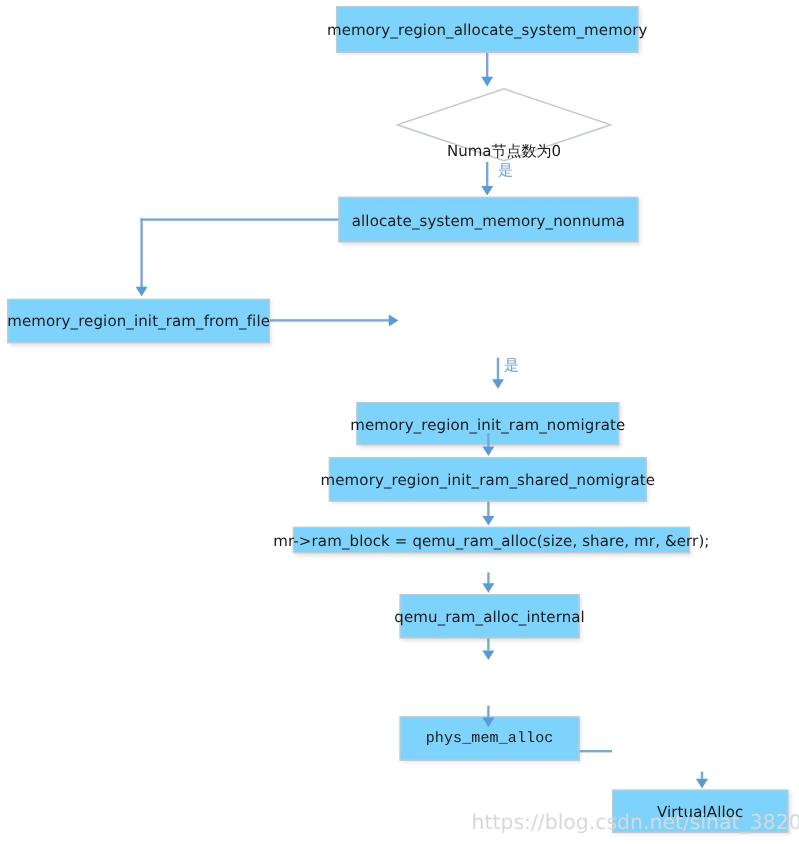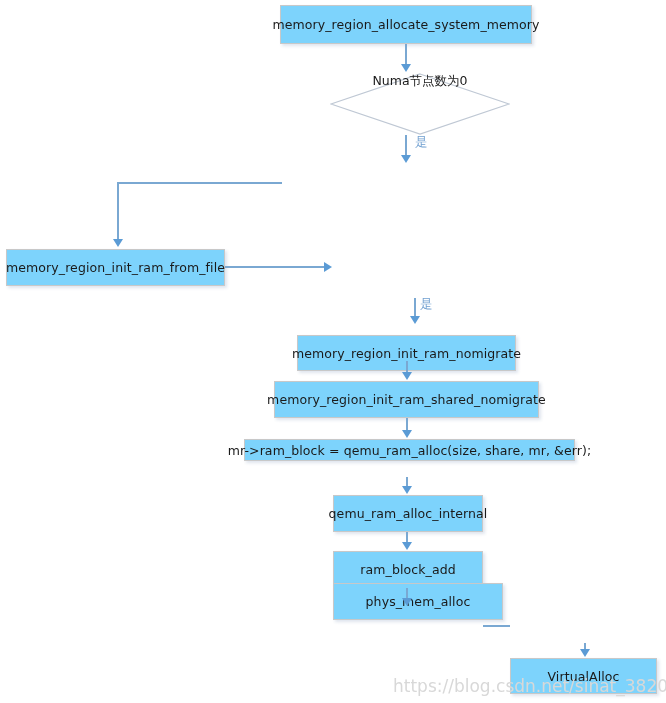--- a/index.html
+++ b/index.html
@@ -30,21 +30,21 @@
     font-size: 12.5px;
     line-height: 1.2;
     white-space: nowrap;
     letter-spacing: 0.1px;
   }
   
   .decision {
     position: absolute;
     box-sizing: border-box;
     display: flex;
-    align-items: flex-start;
+    align-items: flex-end;
     justify-content: center;
   }
   .decision .dia-shape {
     position: absolute;
     inset: 0;
   }
   .decision .dia-label {
     position: relative;
     z-index: 2;
     font-size: 12.5px;
@@ -95,35 +95,35 @@
 
   <div class="node" style="left:280px; top:5px; width:252px; height:39px;">memory_region_allocate_system_memory</div>
 
   <div class="decision" style="left:330px; top:73px; width:180px; height:62px;">
     <svg class="dia-shape" viewBox="0 0 180 62" preserveAspectRatio="none">
       <polygon points="90,1 179,31 90,61 1,31" fill="#ffffff" stroke="#bfc8d4" stroke-width="1.2"></polygon>
     </svg>
     <span class="dia-label">Numa节点数为0</span>
   </div>
 
+  <div class="node" style="left:282px; top:164px; width:250px; height:38px;">allocate_system_memory_nonnuma</div>
 
   <div class="node" style="left:6px; top:249px; width:219px; height:37px;">memory_region_init_ram_from_file</div>
 
 
   <div class="node" style="left:297px; top:335px; width:219px; height:36px;">memory_region_init_ram_nomigrate</div>
 
   <div class="node" style="left:274px; top:381px; width:265px; height:37px;">memory_region_init_ram_shared_nomigrate</div>
 
   <div class="node" style="left:244px; top:439px; width:331px; height:22px;">mr-&gt;ram_block = qemu_ram_alloc(size, share, mr, &amp;err);</div>
 
   <div class="node" style="left:333px; top:495px; width:150px; height:37px;">qemu_ram_alloc_internal</div>
 
-  <div class="node" style="left:333px; top:551px; width:150px; height:37px;">ram_block_add</div>
 
-  <div class="node" style="left:333px; top:583px; width:170px; height:37px;">phys_mem_alloc</div>
+  <div class="node" style="left:333px; top:597px; width:150px; height:37px;font-family:Liberation Mono, monospace;">phys_mem_alloc</div>
 
 
   <div class="node" style="left:510px; top:658px; width:147px; height:36px;">VirtualAlloc</div>
 
   <div class="line v" style="left:405px; top:44px; height:21px;"></div>
   <div class="arrow-down" style="left:401px; top:64px;"></div>
 
   <div class="line v" style="left:405px; top:135px; height:21px;"></div>
   <div class="arrow-down" style="left:401px; top:155px;"></div>
 

